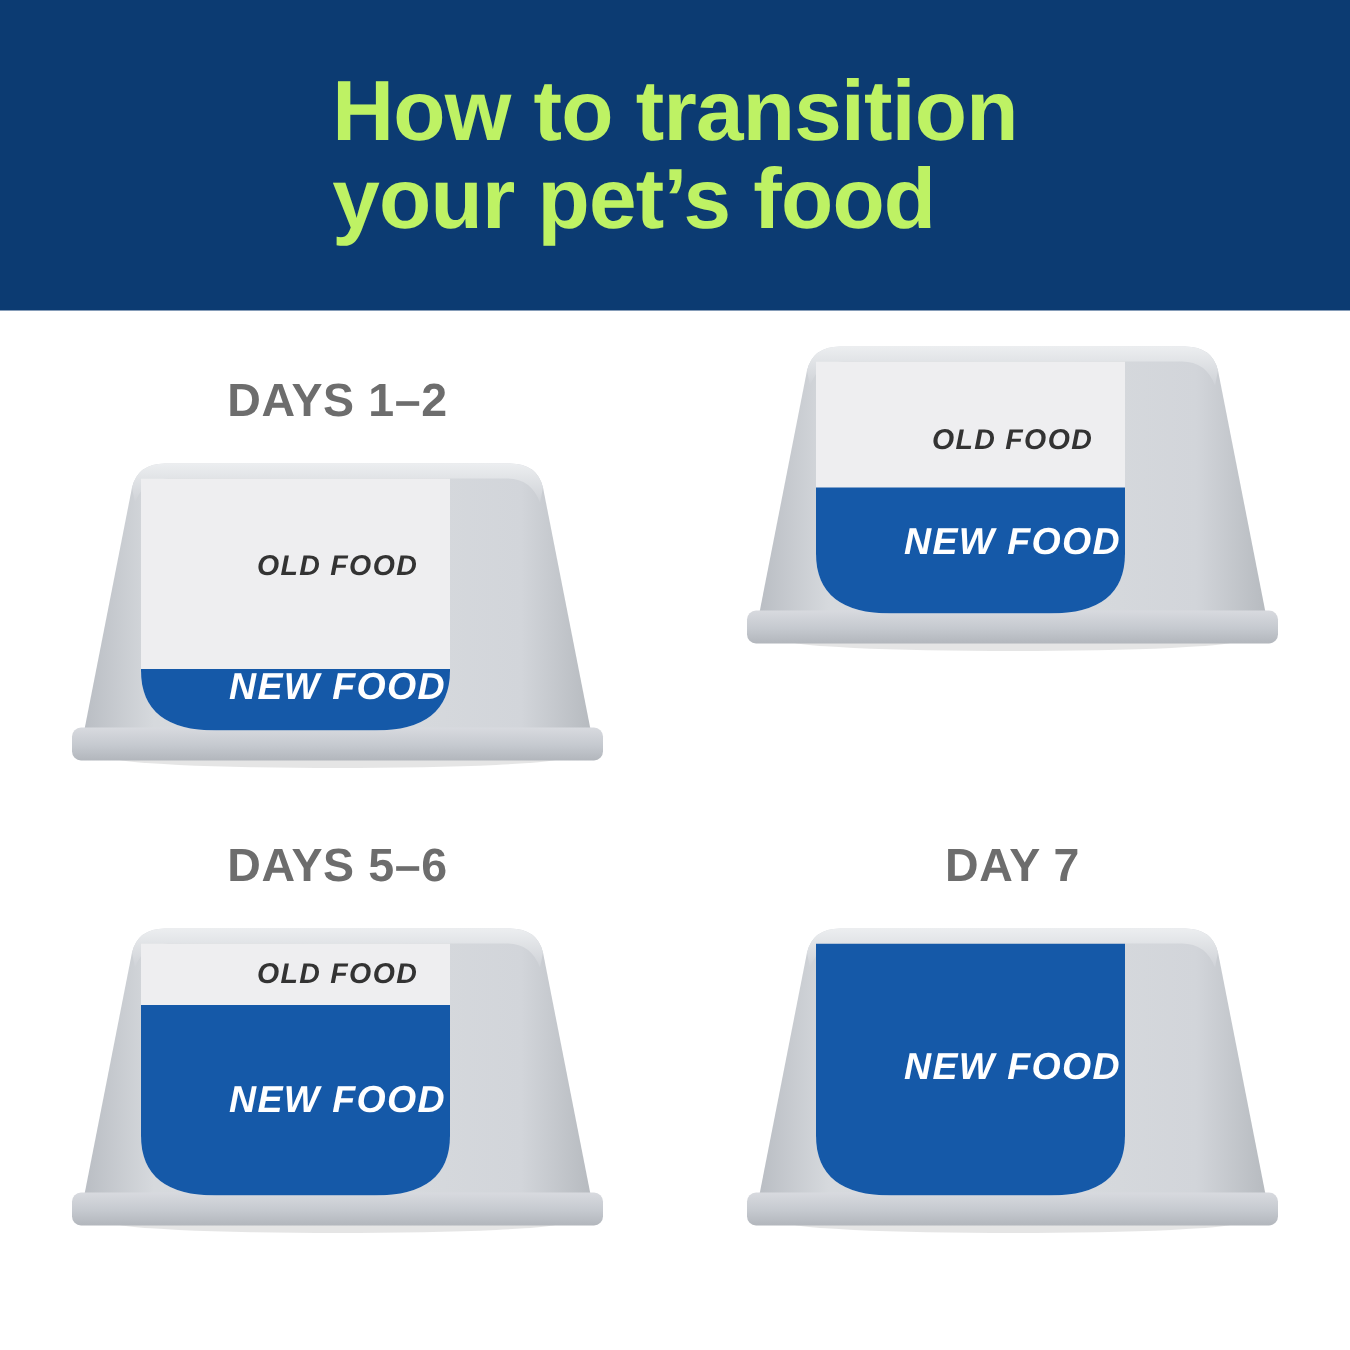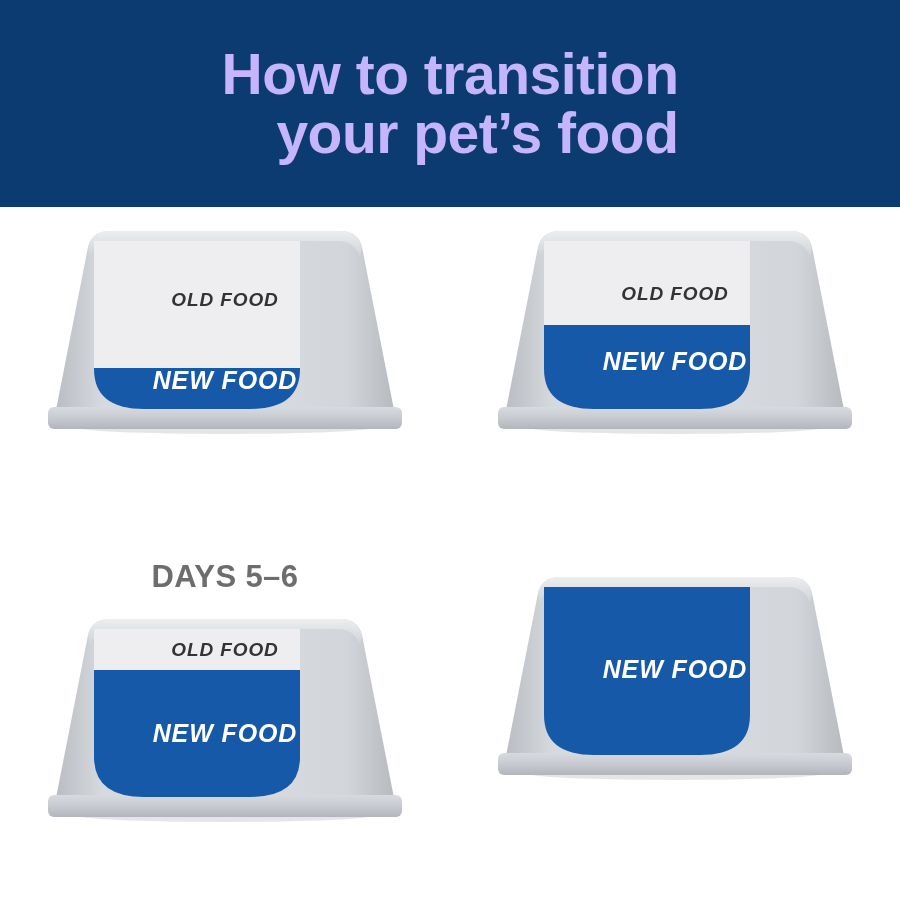--- a/index.html
+++ b/index.html
@@ -21,26 +21,26 @@
     left: 0;
     top: 0;
     width: 900px;
     height: 207px;
     background: #0c3b72;
     display: flex;
     align-items: center;
     justify-content: center;
   }
   #header-title {
-    color: #c4b5fd;
+    color: #bef264;
     font-size: 57px;
     line-height: 1.02;
     font-weight: 700;
     letter-spacing: -0.5px;
-    text-align: right;
+    text-align: left;
     margin: 0;
     padding: 0 20px;
     white-space: pre-line;
   }
 
   
   #bowl-grid {
     position: absolute;
     left: 0;
     top: 207px;
@@ -105,20 +105,21 @@
 <body>
 
 <div id="header-band">
   <h1 id="header-title">How to transition
 your pet’s food</h1>
 </div>
 
 <div id="bowl-grid">
 
   <div class="bowl-card">
+    <div class="bowl-label">DAYS 1–2</div>
     <div class="bowl-wrap">
       <svg class="bowl-svg" viewBox="0 0 374 222">
         <defs>
           <linearGradient id="bodyGrad1" x1="0" y1="0" x2="1" y2="0">
             <stop offset="0%" stop-color="#b9bdc3"></stop>
             <stop offset="14%" stop-color="#d6d9dd"></stop>
             <stop offset="50%" stop-color="#d9dcdf"></stop>
             <stop offset="86%" stop-color="#d2d5da"></stop>
             <stop offset="100%" stop-color="#b6babf"></stop>
           </linearGradient>
@@ -221,20 +222,21 @@
           <rect x="56" y="18" width="206" height="172" fill="#eeeef0"></rect>
           <rect class="new-food-fill" x="56" y="61.00" width="206" height="129.00" fill="#1559a8"></rect>
         </g>
       </svg>
       <div class="food-label old-food-label" style="top:30px;">OLD FOOD</div>
       <div class="food-label new-food-label" style="top:110px;">NEW FOOD</div>
     </div>
   </div>
 
   <div class="bowl-card row2">
+    <div class="bowl-label">DAY 7</div>
     <div class="bowl-wrap">
       <svg class="bowl-svg" viewBox="0 0 374 222">
         <defs>
           <linearGradient id="bodyGrad4" x1="0" y1="0" x2="1" y2="0">
             <stop offset="0%" stop-color="#b9bdc3"></stop>
             <stop offset="14%" stop-color="#d6d9dd"></stop>
             <stop offset="50%" stop-color="#d9dcdf"></stop>
             <stop offset="86%" stop-color="#d2d5da"></stop>
             <stop offset="100%" stop-color="#b6babf"></stop>
           </linearGradient>

